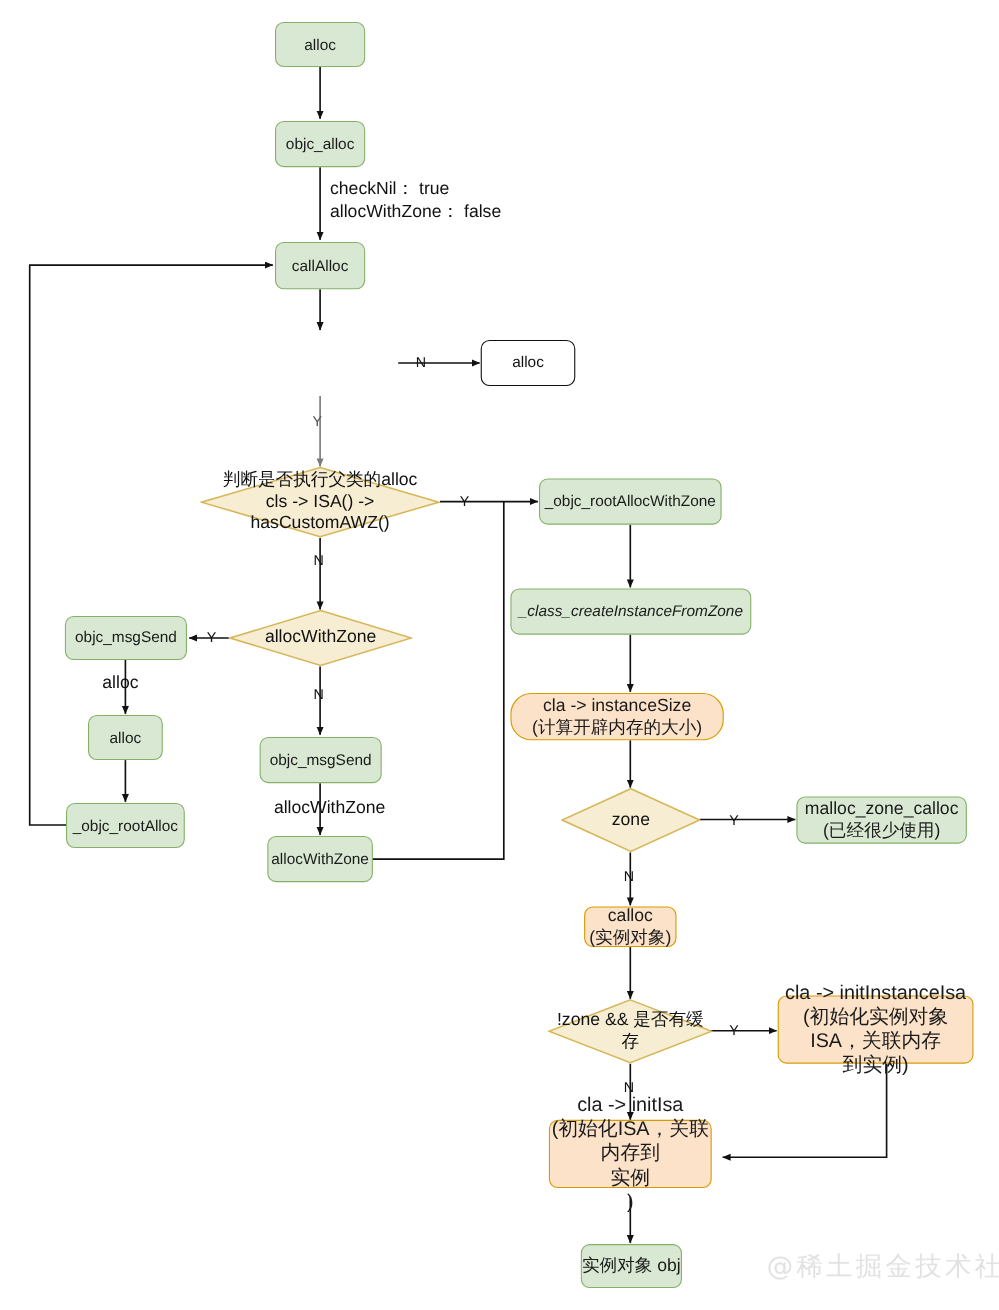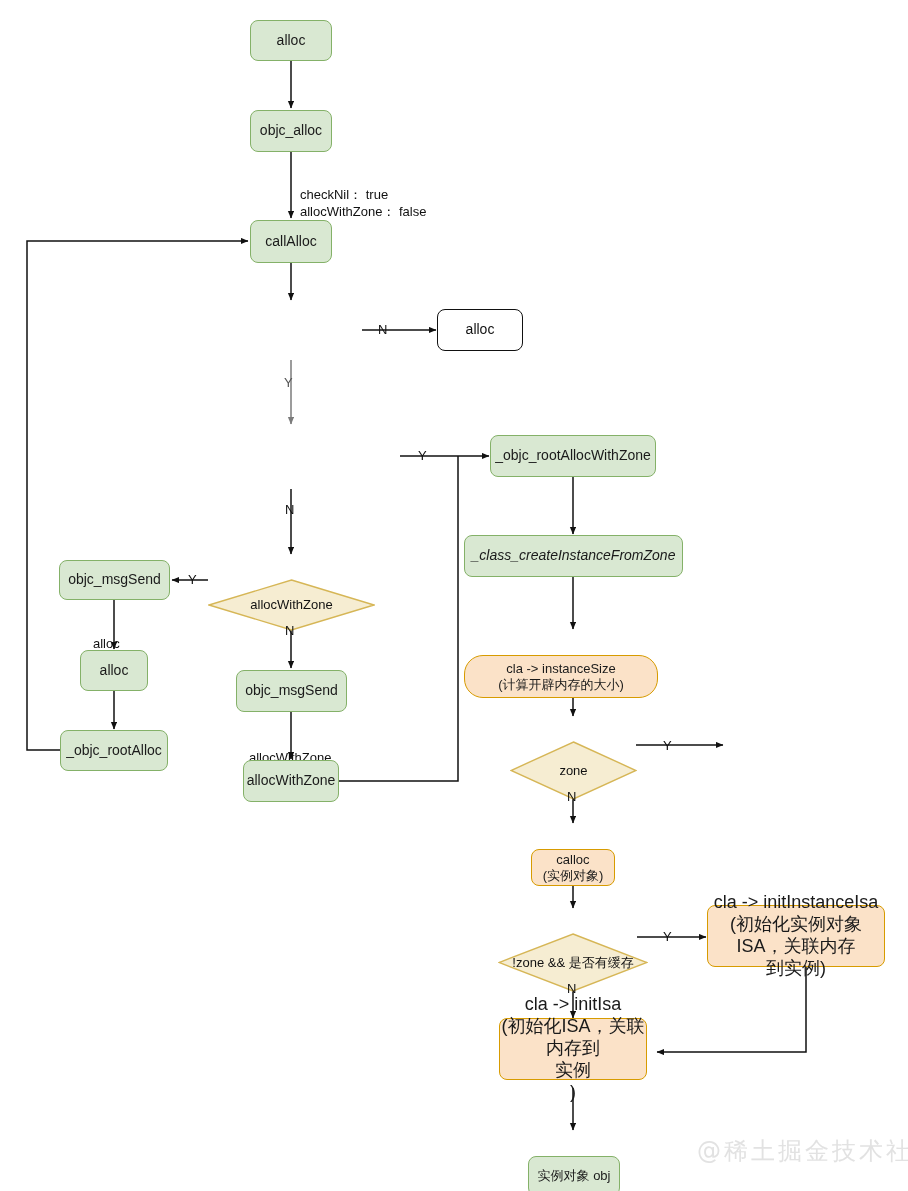--- a/index.html
+++ b/index.html
@@ -32,21 +32,21 @@
   .branch{
     position:absolute;color:#111111;
     font-size:13px;line-height:1;
   }
   .watermark{
     position:absolute;color:#e2e2e2;letter-spacing:3px;
     font-size:24px;font-family:"DejaVu Sans",sans-serif;
     white-space:nowrap;
   }
   .fs14{font-size:14px;}
-  .fs13{font-size:13px;margin-top:25px;}
+  .fs13{font-size:16px;}
   .fs12{font-size:18px;}
 </style>
 </head>
 <body>
 
 <div id="canvas">
 
   <svg class="edges" viewBox="0 0 908 1191" xmlns="http://www.w3.org/2000/svg">
     <defs>
       <marker id="arrow" markerWidth="9" markerHeight="9" refX="7.2" refY="3.2" orient="auto" markerUnits="userSpaceOnUse">
@@ -115,20 +115,27 @@
   <div class="edgelabel fs13" style="left:300px;top:162px;">checkNil：  true
 allocWithZone：  false</div>
 
   <div class="node rect green fs14" style="left:250px;top:220px;width:82px;height:43px;">callAlloc</div>
 
   <div class="branch" style="left:378px;top:323px;">N</div>
   <div class="branch" style="left:284px;top:376px;color:#555;">Y</div>
 
   <div class="node rect plain fs14" style="left:437px;top:309px;width:86px;height:42px;">alloc</div>
 
+  <div class="node diamond fs13" style="left:182px;top:424px;width:218px;height:65px;">
+    <svg class="dshape" viewBox="0 0 218 65" preserveAspectRatio="none">
+      <polygon points="109,1 217,32.5 109,64 1,32.5" fill="#f6edd2" stroke="#d6b656" stroke-width="1.4"></polygon>
+    </svg>
+    <div class="dlabel">判断是否执行父类的alloc
+cls -&gt; ISA() -&gt; hasCustomAWZ()</div>
+  </div>
   <div class="branch" style="left:418px;top:449px;">Y</div>
   <div class="branch" style="left:285px;top:503px;">N</div>
 
   <div class="node diamond fs13" style="left:208px;top:554px;width:167px;height:52px;">
     <svg class="dshape" viewBox="0 0 167 52" preserveAspectRatio="none">
       <polygon points="83.5,1 166,26 83.5,51 1,26" fill="#f6edd2" stroke="#d6b656" stroke-width="1.4"></polygon>
     </svg>
     <div class="dlabel">allocWithZone</div>
   </div>
   <div class="branch" style="left:188px;top:573px;">Y</div>
@@ -152,20 +159,22 @@
 
   <div class="node diamond fs13" style="left:510px;top:716px;width:127px;height:59px;">
     <svg class="dshape" viewBox="0 0 127 59" preserveAspectRatio="none">
       <polygon points="63.5,1 126,29.5 63.5,58 1,29.5" fill="#f6edd2" stroke="#d6b656" stroke-width="1.4"></polygon>
     </svg>
     <div class="dlabel">zone</div>
   </div>
   <div class="branch" style="left:663px;top:739px;">Y</div>
   <div class="branch" style="left:567px;top:790px;">N</div>
 
+  <div class="node rect green fs13" style="left:724px;top:724px;width:155px;height:43px;">malloc_zone_calloc
+(已经很少使用)</div>
 
   <div class="node rect orange fs13" style="left:531px;top:824px;width:84px;height:37px;">calloc
 (实例对象)</div>
 
   <div class="node diamond fs13" style="left:498px;top:908px;width:150px;height:59px;">
     <svg class="dshape" viewBox="0 0 150 59" preserveAspectRatio="none">
       <polygon points="75,1 149,29.5 75,58 1,29.5" fill="#f6edd2" stroke="#d6b656" stroke-width="1.4"></polygon>
     </svg>
     <div class="dlabel">!zone &amp;&amp; 是否有缓存</div>
   </div>

